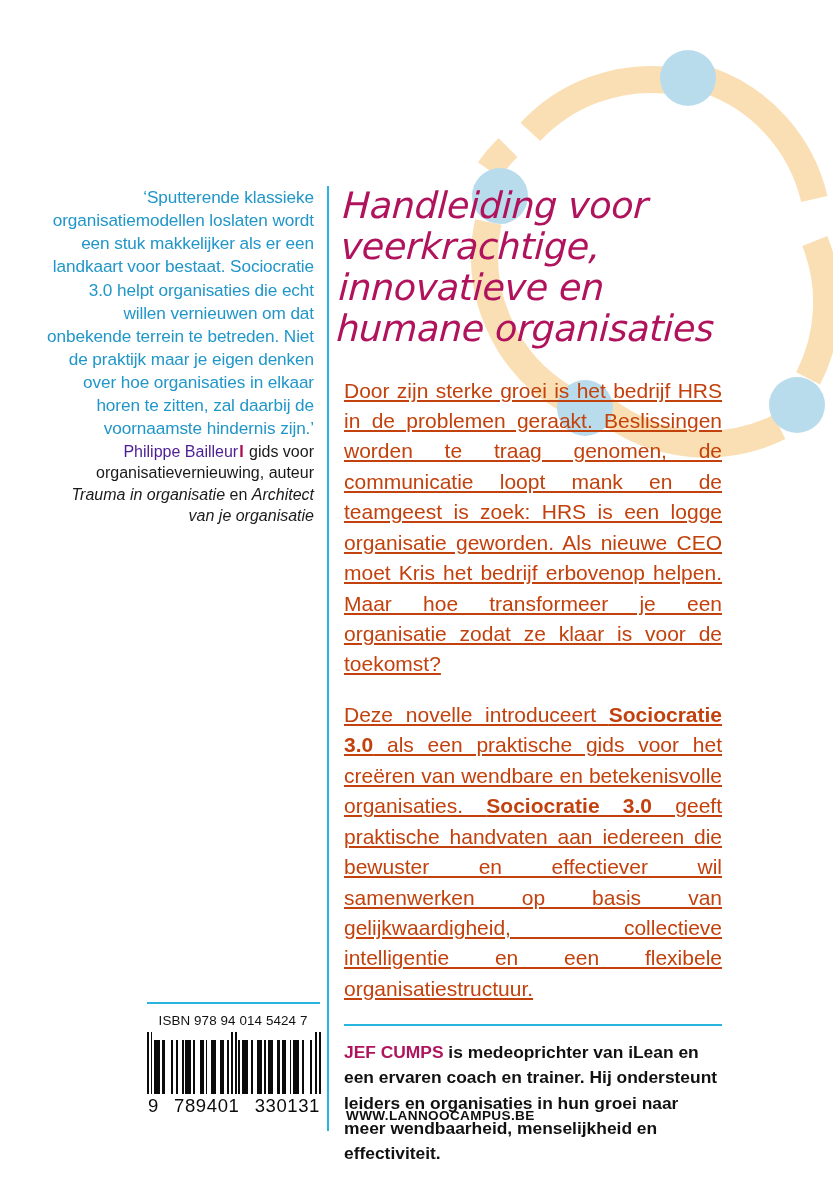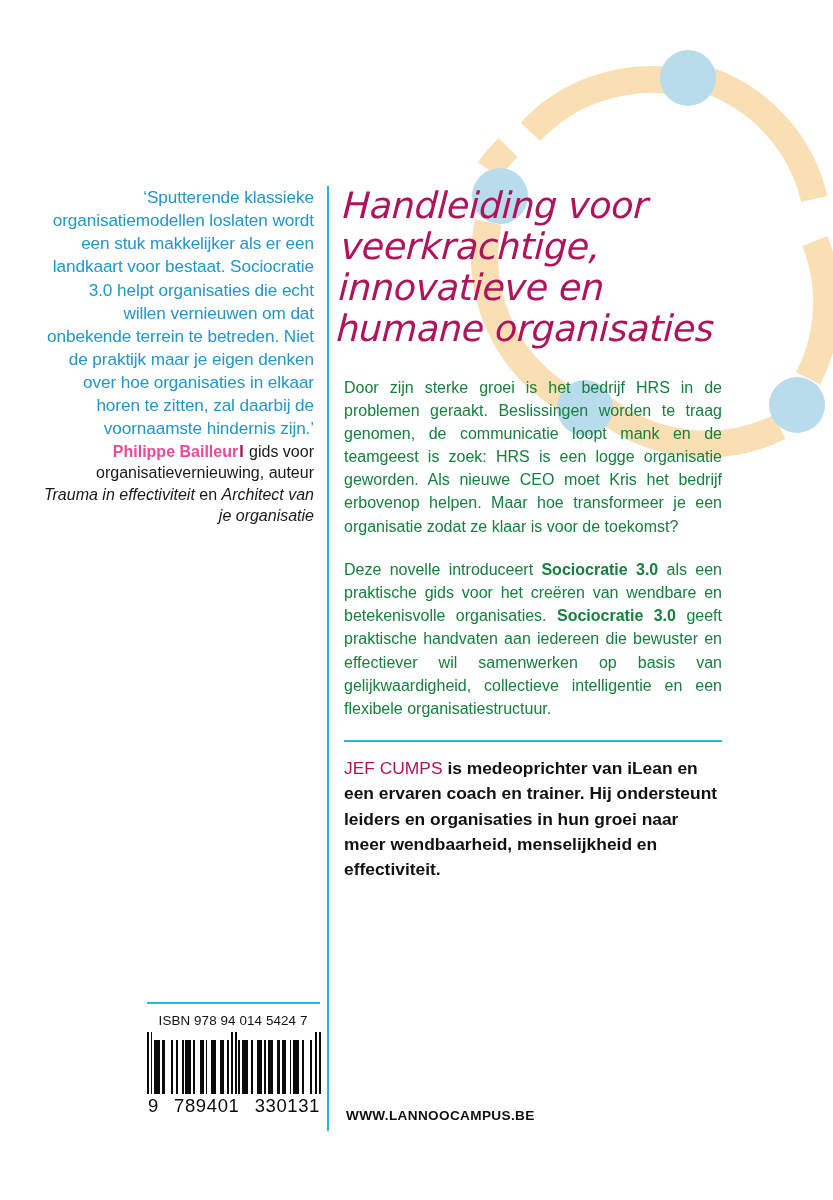--- a/index.html
+++ b/index.html
@@ -58,22 +58,22 @@
     letter-spacing: -0.1px;
   }
 
   .attrib {
     font-size: 16px;
     line-height: 1.32;
     color: #1a1a1a;
     margin-top: 1px;
   }
   .attrib .who {
-    color: #ec4899;
-    font-weight: bold;
+    color: #4c1d95;
+    font-weight: normal;
   }
   .attrib .sep {
     color: #a80f52;
     font-weight: bold;
     padding: 0 1px;
   }
   .attrib .it { font-style: italic; }
 
   .gap-1 { height: 24px; }
   .gap-2 { height: 24px; }
@@ -141,42 +141,43 @@
     font-weight: normal;
     font-style: italic;
     letter-spacing: -0.4px;
     margin-bottom: 26px;
     transform: skewX(-3deg);
     transform-origin: left top;
   }
   .title-line { display: block; white-space: nowrap; }
 
   .body-par {
-    font-size: 16px;
+    font-size: 21px;
     line-height: 1.45;
-    color: #15803d;
+    color: #c2410c;
     text-align: justify;
     margin-bottom: 20px;
+    text-decoration: underline;
   }
   .body-par b { font-weight: bold; }
 
   .bio-rule {
     width: 378px;
     height: 2px;
     background: #27b5e0;
     margin: 10px 0 14px 0;
   }
 
   .bio {
     font-size: 17.4px;
     line-height: 1.45;
     font-weight: bold;
     color: #111111;
   }
-  .bio .name { color: #b0135c; font-weight: normal; }
+  .bio .name { color: #b0135c; font-weight: bold; }
 
   .footer-url {
     position: absolute;
     left: 346px;
     top: 1108px;
     font-size: 13.6px;
     font-weight: bold;
     color: #111111;
     letter-spacing: 0.35px;
     z-index: 4;
@@ -205,21 +206,21 @@
     </g>
   </svg>
 
   <div class="divider-vert"></div>
 
   <div class="left-col">
 
     <div class="quote-block">
       <div class="quote-text">‘Sputterende klassieke organisatiemodellen loslaten wordt een stuk makkelijker als er een landkaart voor bestaat. Sociocratie 3.0 helpt organisaties die echt willen vernieuwen om dat onbekende terrein te betreden. Niet de praktijk maar je eigen denken over hoe organisaties in elkaar horen te zitten, zal daarbij de voornaamste hindernis zijn.’</div>
       <div class="attrib">
-        <span class="who">Philippe Bailleur</span><span class="sep">I</span><span> gids voor organisatievernieuwing, auteur </span><span class="it">Trauma in effectiviteit</span><span> en </span><span class="it">Architect van je organisatie</span>
+        <span class="who">Philippe Bailleur</span><span class="sep">I</span><span> gids voor organisatievernieuwing, auteur </span><span class="it">Trauma in organisatie</span><span> en </span><span class="it">Architect van je organisatie</span>
       </div>
     </div>
 
     <div class="gap-1"></div>
 
     <div class="quote-block">
     </div>
 
     <div class="gap-2"></div>
 

